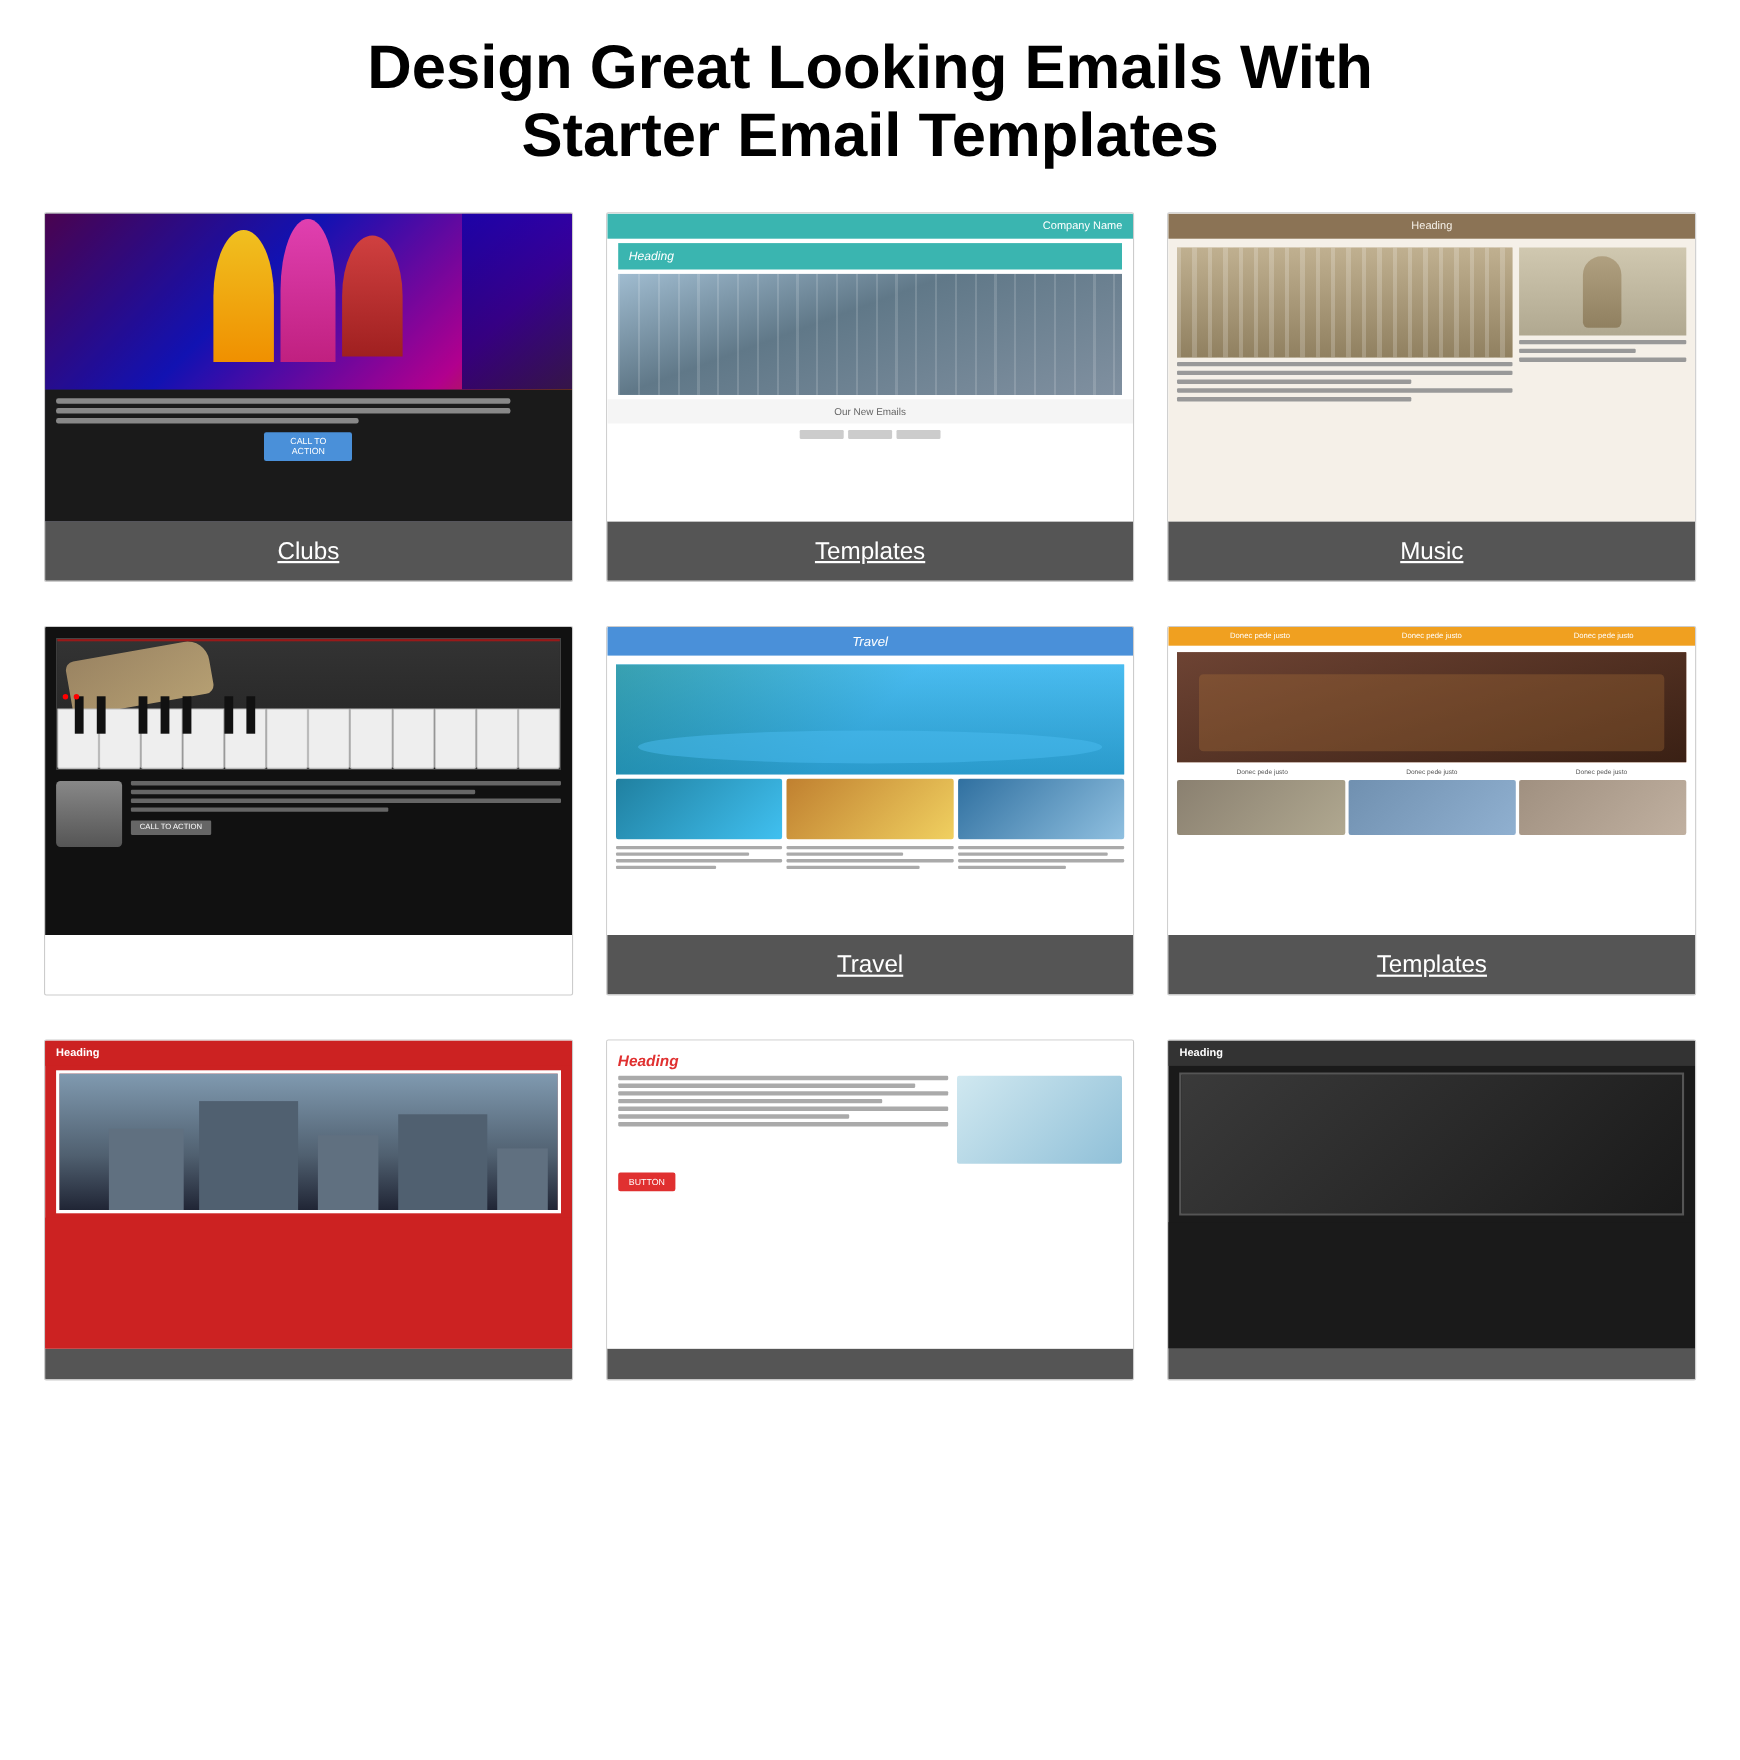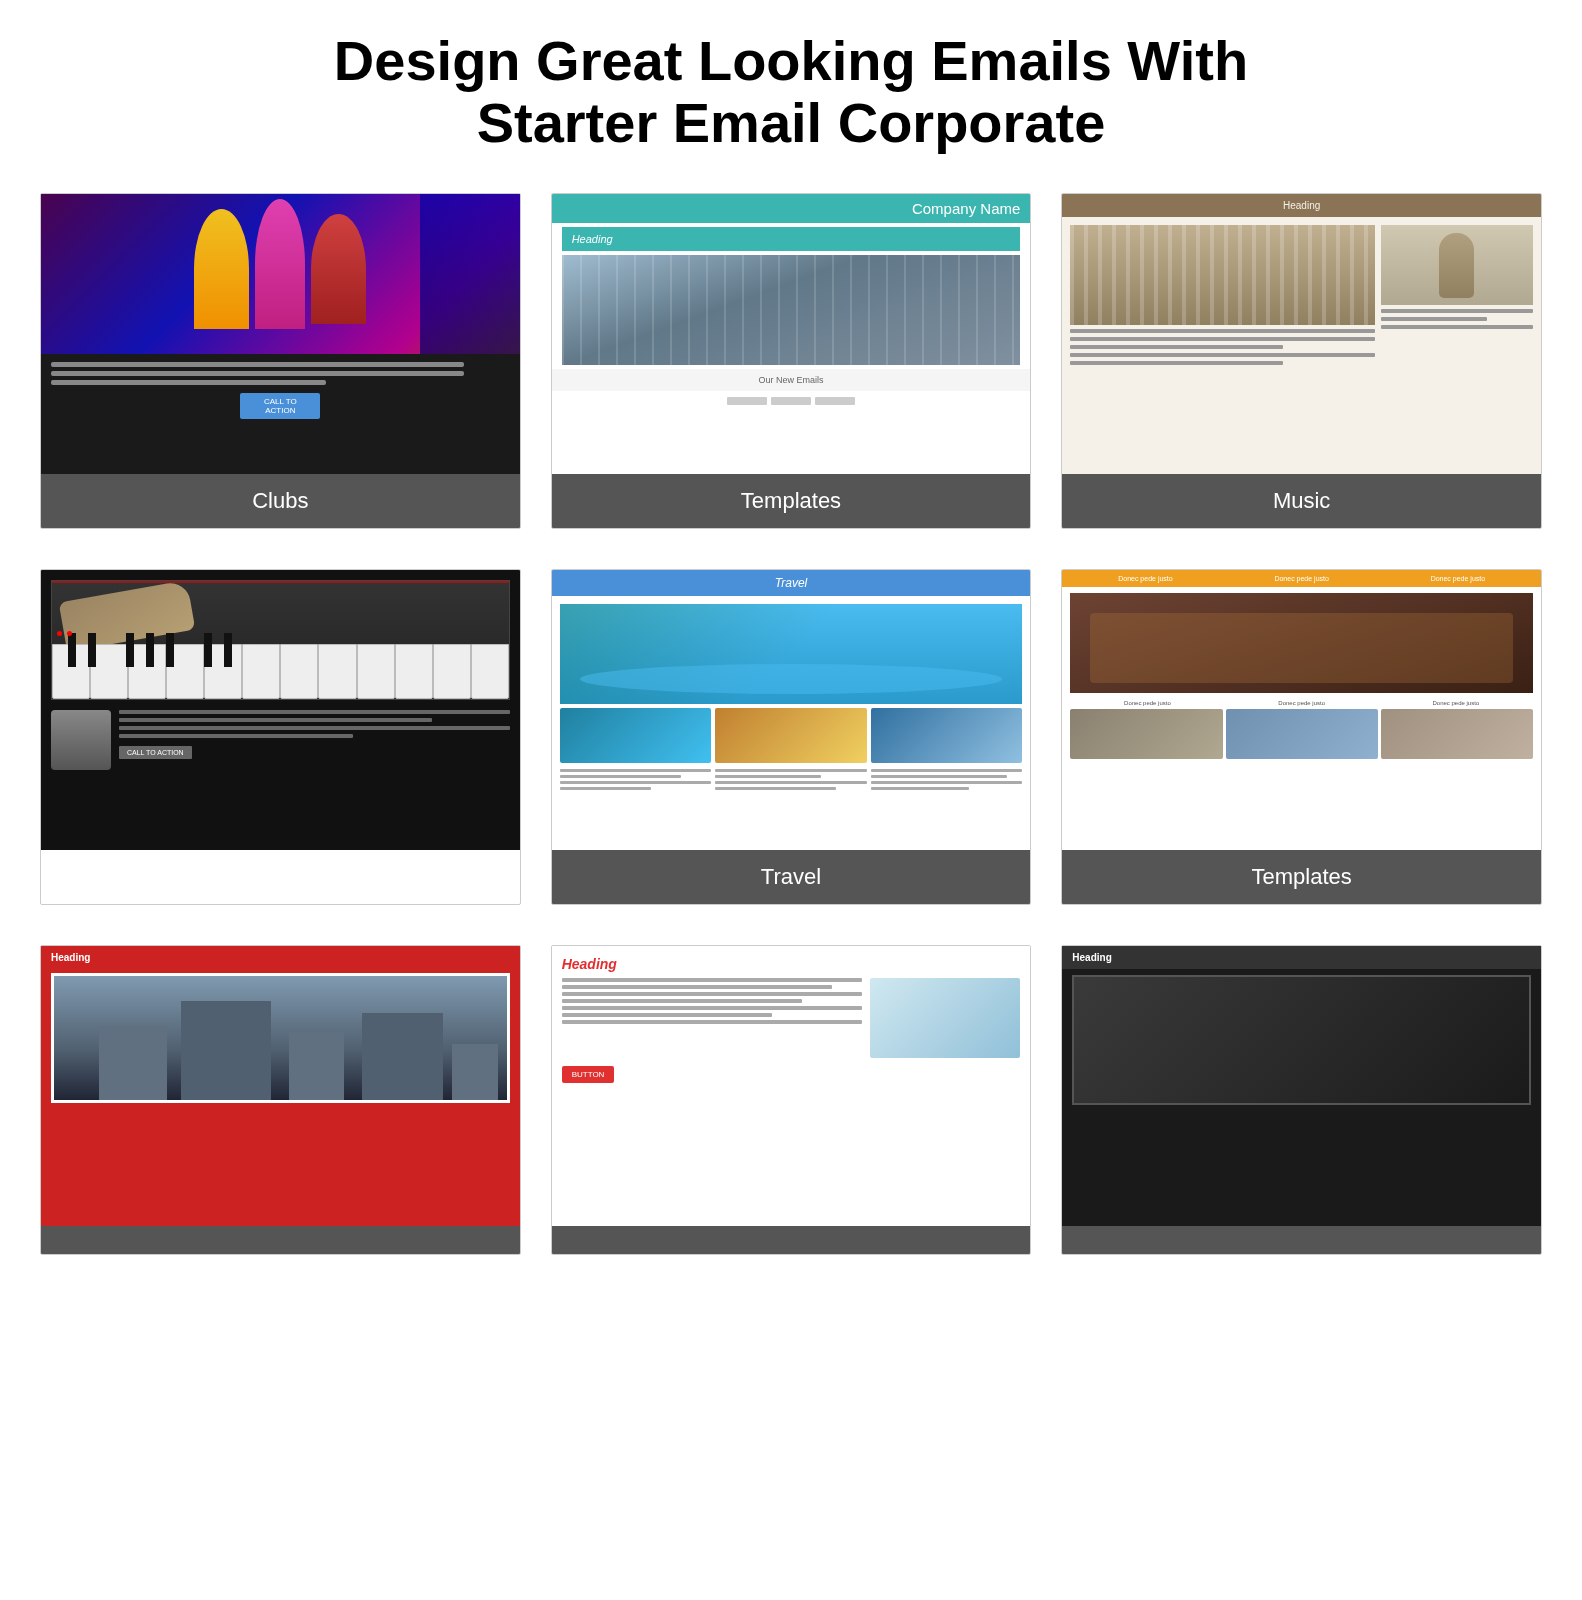--- a/index.html
+++ b/index.html
@@ -34,20 +34,21 @@
       overflow: hidden;
       position: relative;
       background: #eee;
     }
     .template-label {
       background: #555;
       color: #fff;
       text-align: center;
       font-size: 22px;
       padding: 14px 0;
+      text-decoration: underline;
     }
 
     
     .preview-clubs {
       background: #1a1a2e;
       display: flex;
       flex-direction: column;
       align-items: center;
     }
     .clubs-hero {
@@ -102,21 +103,21 @@
     
     .preview-corporate {
       background: #fff;
       display: flex;
       flex-direction: column;
     }
     .corp-header {
       background: #3ab5b0;
       color: #fff;
       padding: 6px 10px;
-      font-size: 15px;
+      font-size: 10px;
       display: flex;
       justify-content: flex-end;
     }
     .corp-heading-bar {
       background: #3ab5b0;
       color: #fff;
       font-style: italic;
       font-size: 11px;
       padding: 6px 10px;
       margin: 4px 10px;
@@ -448,21 +449,21 @@
       font-size: 10px;
       font-weight: bold;
       padding: 6px 10px;
     }
   </style>
 </head>
 <body>
 
 <h1 class="page-title">
   <span>Design Great Looking Emails With</span><br>
-  <span>Starter Email Corporate</span>
+  <span>Starter Email Templates</span>
 </h1>
 
 <div class="templates-grid">
 
   <div class="template-card">
     <div class="template-preview preview-clubs">
       <div class="clubs-hero">
         <div class="clubs-hero-overlay"></div>
         <div style="position:absolute;inset:0;display:flex;align-items:center;justify-content:center;gap:6px;padding-bottom:10px;">
           <div style="width:55px;height:120px;background:linear-gradient(to bottom,#f0c020,#f09000);border-radius:50% 50% 0 0;"></div>

